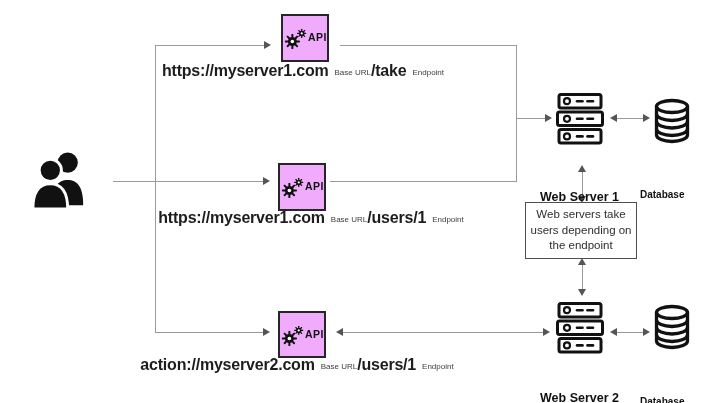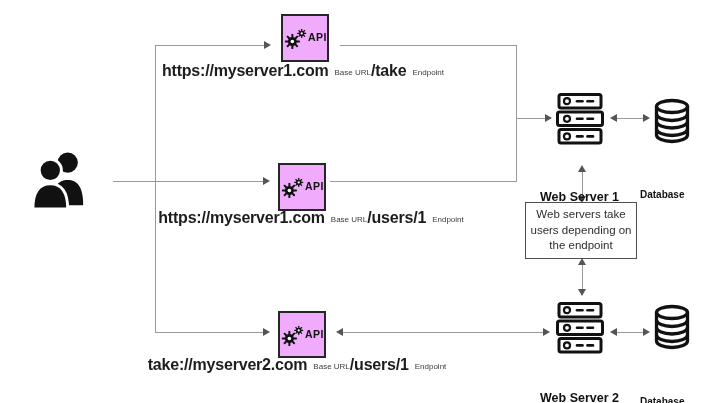--- a/index.html
+++ b/index.html
@@ -189,21 +189,21 @@
 
   <div class="api-box" style="left:278px;top:311px;width:48px;height:47px;">
     <svg class="gears" width="36" height="30" viewBox="0 0 36 30">
       <use href="#gear" x="2" y="7" width="23" height="23"></use>
       <use href="#gear" x="20" y="0" width="14" height="14"></use>
     </svg>
     <div class="api-label">API</div>
   </div>
   <div class="url-block" style="left:186px;top:356px;width:222px;">
     <div class="seg">
-      <span class="txt">take://myserver2.com</span>
+      <span class="txt">action://myserver2.com</span>
       <div class="rule"></div>
       <span class="lbl">Base URL</span>
     </div>
     <div class="seg">
       <span class="txt">/users/1</span>
       <div class="rule"></div>
       <span class="lbl">Endpoint</span>
     </div>
   </div>
 

